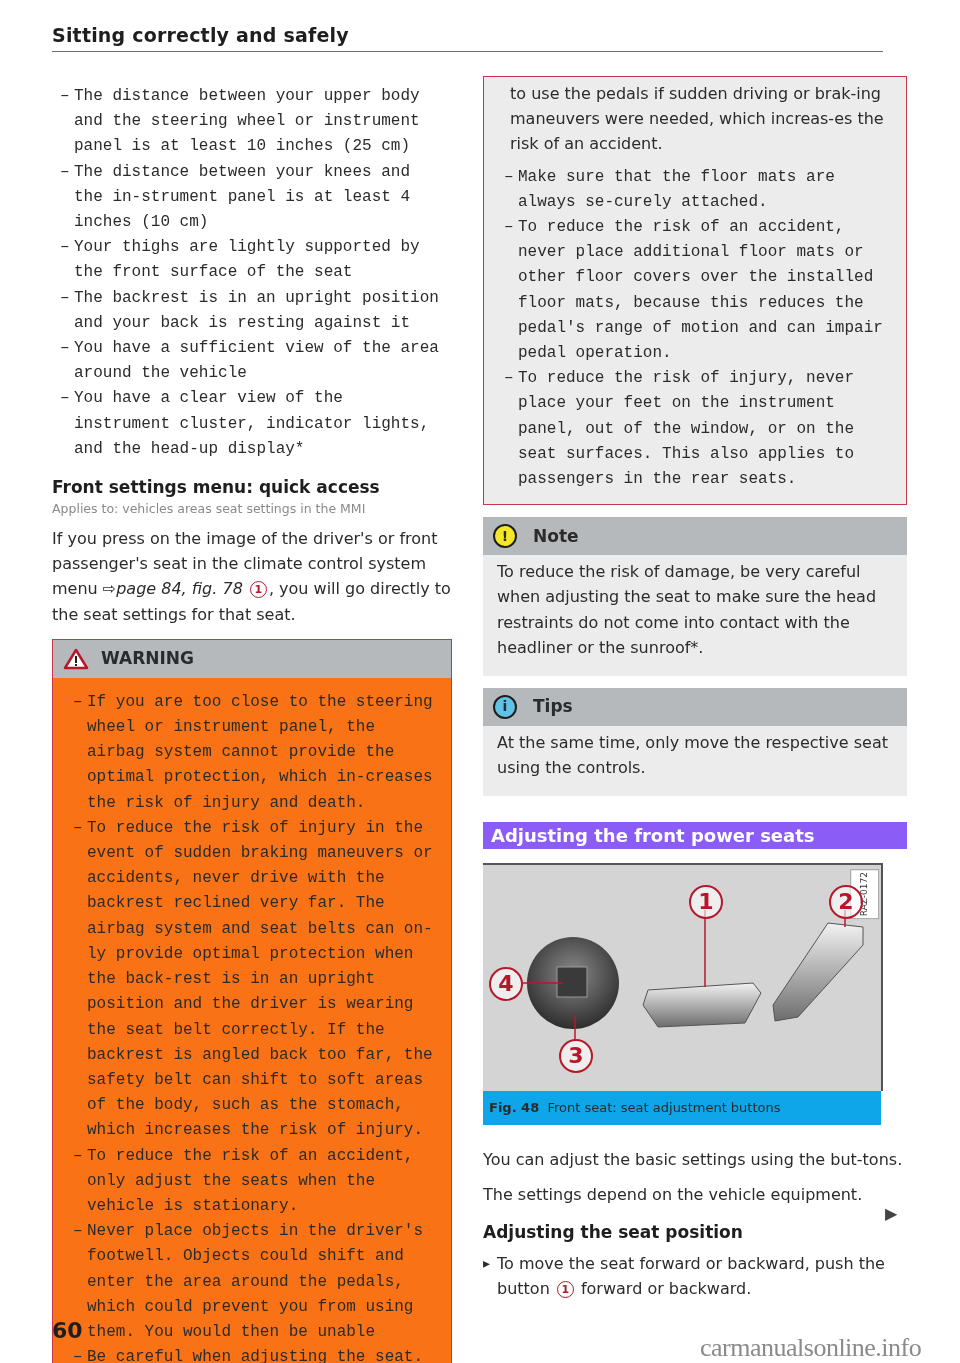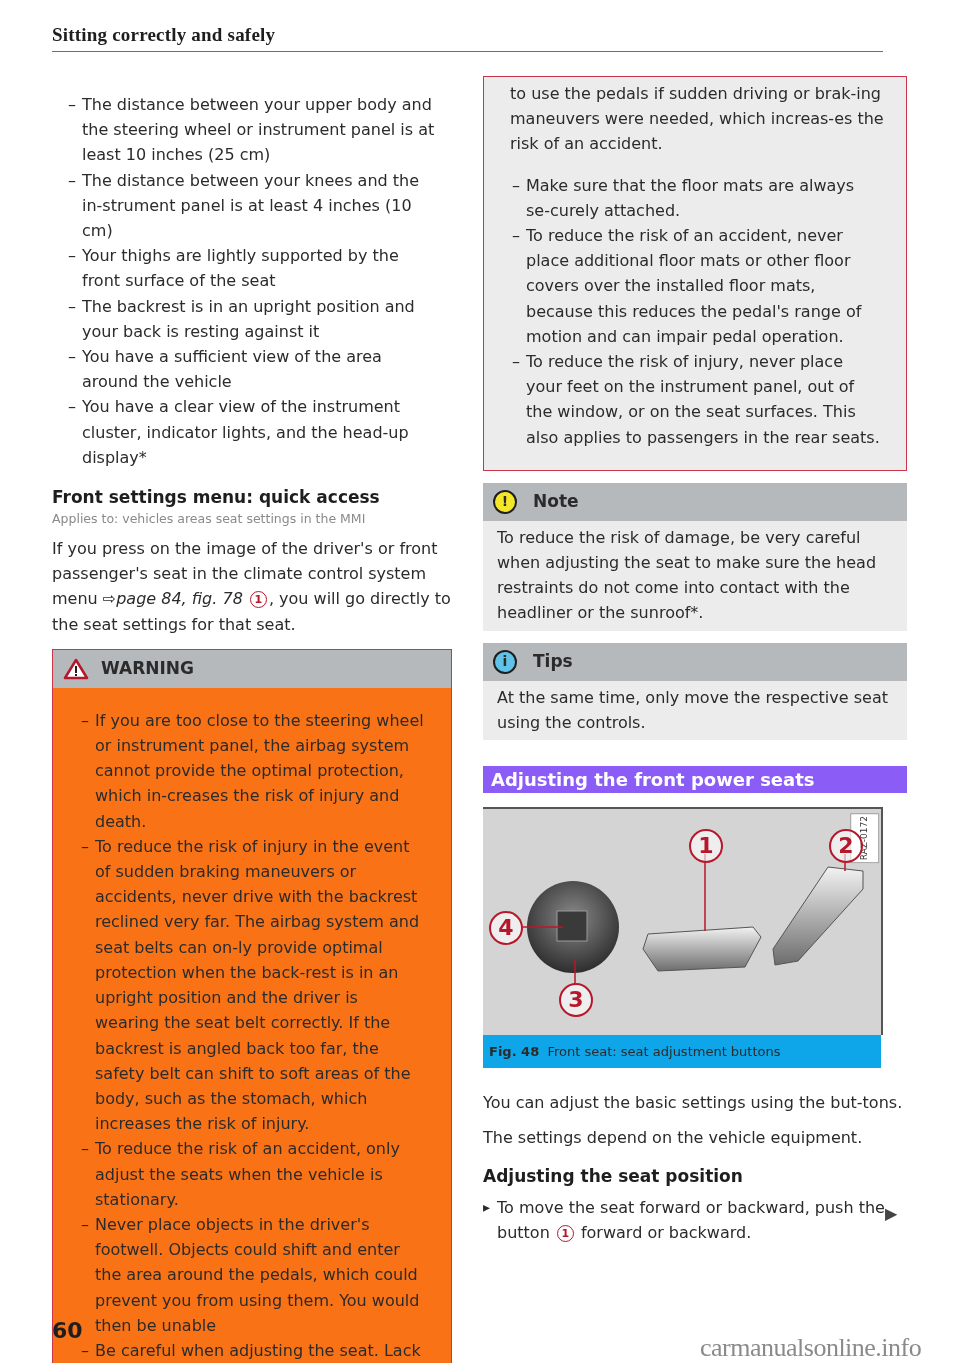--- a/index.html
+++ b/index.html
@@ -1,44 +1,44 @@
 <!DOCTYPE html>
 <html><head>
 <meta charset="utf-8">
 <style>
   html, body { margin: 0; padding: 0; background: #ffffff; }
   body { width: 960px; height: 1363px; position: relative; overflow: hidden;
          font-family: "DejaVu Sans", sans-serif; color: #2b2b2b; }
-  .header-title { position: absolute; left: 52px; top: 24px; font-size: 19px; font-weight: bold; letter-spacing: 0.2px; color: #1e1e1e; font-family: Liberation Serif, serif; }
+  .header-title { position: absolute; left: 52px; top: 24px; font-size: 19px; font-weight: bold; letter-spacing: 0.2px; color: #1e1e1e; }
   .header-rule { position: absolute; left: 52px; top: 51px; width: 831px; height: 1px; background: #6e6e6e; }
 
   .col { position: absolute; font-size: 16px; line-height: 25.2px; }
   .col-left { left: 52px; top: 76px; width: 400px; }
   .col-right { left: 483px; top: 76px; width: 424px; }
 
-  .dash-list { margin: 16px; padding: 0; list-style: none; }
+  .dash-list { margin: 8px; padding: 0; list-style: none; font-family: Liberation Mono, monospace; }
   .dash-list li { position: relative; padding-left: 14px; }
   .dash-list li::before { content: "\2013"; position: absolute; left: 0; top: 0; }
 
   h3.sub { font-size: 17px; font-weight: bold; margin: 14px 0 0 0; line-height: 22px; color: #1e1e1e; }
   .applies { font-size: 12.5px; color: #8a8a8a; margin: 2px 0 8px 0; line-height: 18px; }
   p.body { margin: 0 0 10px 0; }
   .italic { font-style: italic; }
   .circ { display: inline-block; width: 15px; height: 15px; line-height: 15px; border: 1.5px solid #b7172b; color: #b7172b; border-radius: 50%; text-align: center; font-size: 11px; font-weight: bold; font-style: normal; vertical-align: 1px; margin: 0 2px; box-sizing: content-box; }
 
   .warn-box { border: 1px solid #c9364b; background: #f97316; margin-top: 12px; }
   .warn-head { background: #b6b9bc; height: 38px; display: flex; align-items: center; padding-left: 10px; font-weight: bold; font-size: 17px; }
   .warn-head svg { margin-right: 12px; }
   .warn-body { padding: 4px 10px 6px 12px; }
   .warn-cont { border: 1px solid #c9364b; border-top: none; background: #ececec; padding: 4px 10px 4px 12px; }
 
   .note-box { background: #ececec; margin-top: 12px; }
   .note-head { background: #b6b9bc; height: 38px; display: flex; align-items: center; padding-left: 10px; font-weight: bold; font-size: 17px; }
   .note-head .ic { width: 24px; height: 24px; border-radius: 50%; border: 2px solid #1e1e1e; display: inline-flex; align-items: center; justify-content: center; font-weight: bold; font-size: 14px; margin-right: 16px; box-sizing: border-box; }
-  .note-body { padding: 4px 10px 5px 14px; }
+  .note-body { padding: 4px 10px 16px 14px; }
 
   .section-bar { background: #8b5cf6; color: #ffffff; height: 27px; line-height: 27px; font-weight: bold; font-size: 18px; padding-left: 8px; margin-top: 26px; }
   .figure { margin-top: 14px; width: 398px; height: 226px; background: #d4d4d4; border-top: 2px solid #555; border-right: 2px solid #555; position: relative; overflow: hidden; }
   .fig-code { position: absolute; right: 2px; top: 4px; font-size: 9px; color: #333; background: #fff; writing-mode: vertical-rl; transform: rotate(180deg); padding: 2px 1px; border: 1px solid #999; }
   .fig-caption { background: #0ea5e9; font-size: 13px; padding: 4px 6px; width: 386px; }
   .fig-caption b { font-weight: bold; }
   .callout { position: absolute; width: 30px; height: 30px; border-radius: 50%; border: 2px solid #b7172b; color: #b7172b; font-weight: bold; font-size: 22px; text-align: center; line-height: 30px; background: rgba(255,255,255,0.6); }
 
   .arrow-list { margin: 0; padding: 0; list-style: none; }
   .arrow-list li { position: relative; padding-left: 14px; }

